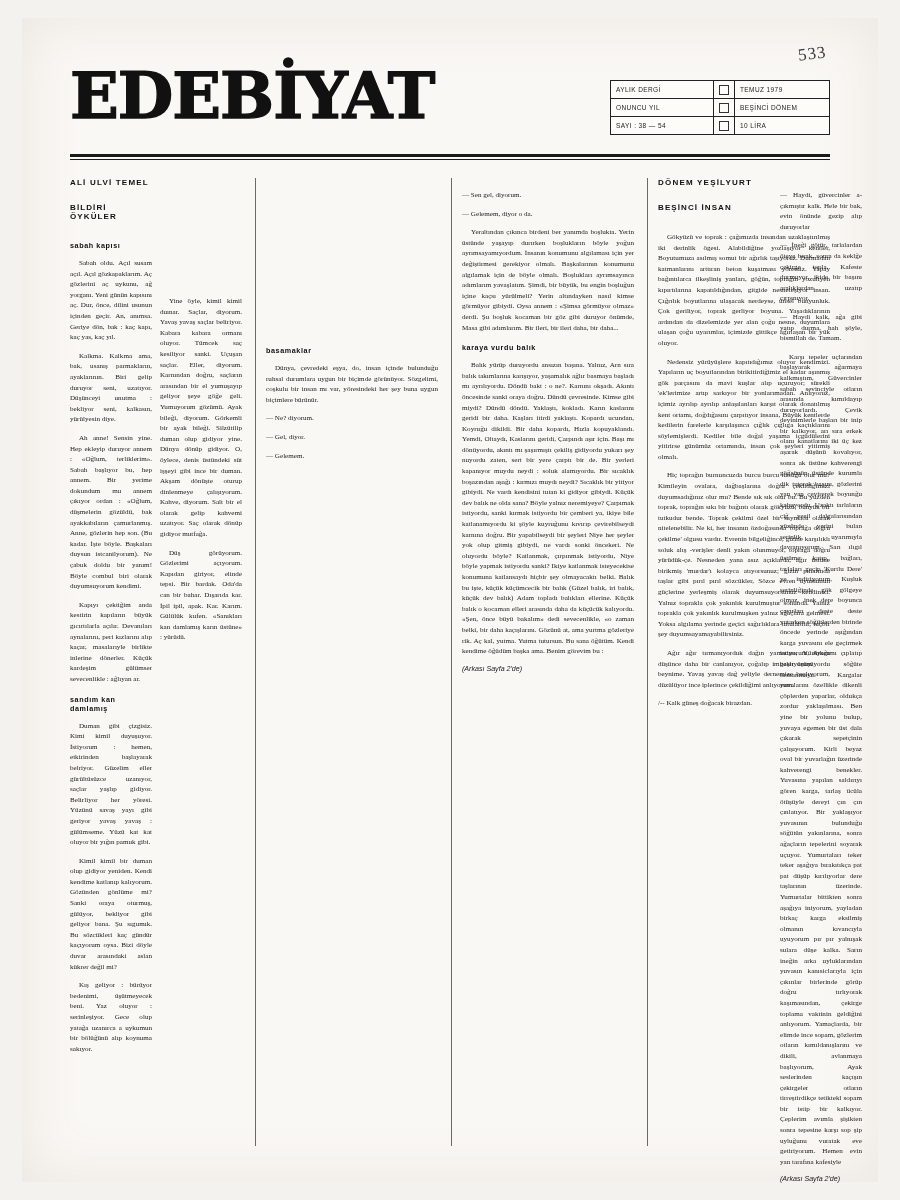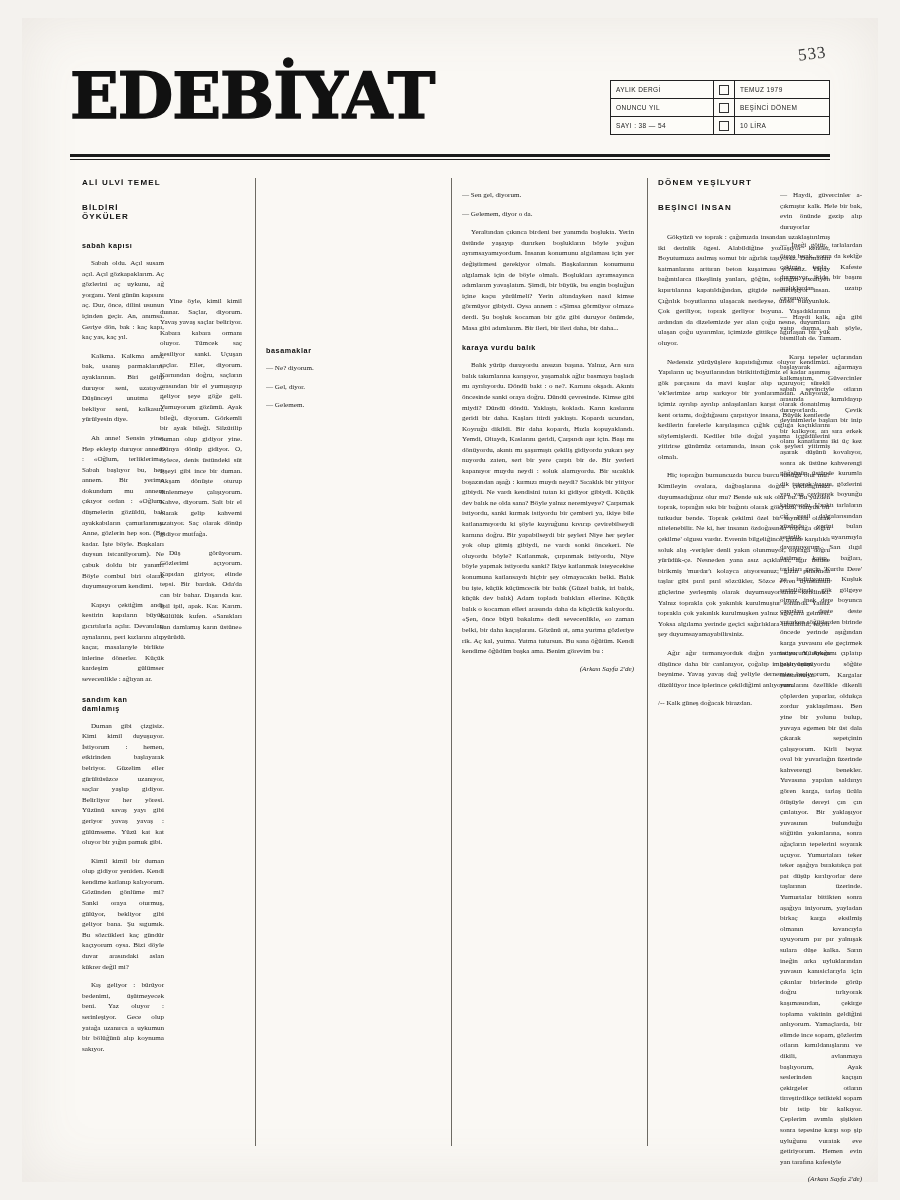--- a/index.html
+++ b/index.html
@@ -176,26 +176,26 @@
     color: #1b1b1b;
     hyphens: auto;
   }
   .para.noindent { text-indent: 0; }
   .para.dash { text-indent: 0; }
   .subcol {
     position: absolute;
     top: 0;
     width: 82px;
   }
-  .sub-a { left: 12px; }
+  .sub-a { left: 0; }
   .sub-b { left: 90px; }
   .cont {
-    font-family: Liberation Serif, serif;
+    font-family: Liberation Sans, sans-serif;
     font-size: 7.1px;
-    text-align: right;
+    text-align: left;
     margin-top: 2px;
     font-style: italic;
   }
 </style>
 </head>
 <body>
 
 <div class="page">
   <div class="paper">
 
@@ -254,20 +254,21 @@
         <div class="subcol sub-b">
           <div style="height:118px"></div>
           <p class="para">Yine öyle, kimil kimil duınar. Saçlar, diyorum. Yavaş yavaş saçlar beliriyor. Kabara kabara ormanı oluyor. Tümcek saç kesiliyor sanki. Uçuşan saçlar. Eller, diyorum. Karnından doğru, saçların arasından bir el yumuşayıp geliyor şeye göğe geli. Yumuyorum gözümü. Ayak bileği, diyorum. Görkemli bir ayak bileği. Silzütilip duman olup gidiyor yine. Dünya dönüp gidiyor. O, öylece, denis üstündeki süt işşeyi gibi ince bir duman. Akşam dönüşte oturup dinlenmeye çalışıyorum. Kahve, diyorum. Salt bir el olarak gelip kahvemi uzatıyor. Saç olarak dönüp gidiyor mutfağa.</p>
           <p class="para">Düş görüyorum. Gözlerimi açıyorum. Kapıdan giriyor, elinde tepsi. Bir bardak. Oda'da can bir bahar. Dışarıda kar. İpil ipil, apak. Kar. Karım. Gülülük kufen. «Sanıkları kan damlamış karın üstüne» : yürüdü.</p>
         </div>
       </div>
 
       <div class="col col1">
         <div style="height:158px"></div>
         <div class="subhead">basamaklar</div>
+        <p class="para">Dünya, çevredeki eşya, do, insan içinde bulunduğu ruhsal durumlara uygun bir biçimde görünüyor. Sözgelimi, coşkulu bir insan mı var, yöresindeki her şey buna uygun biçimlere bürünür.</p>
         <p class="para dash">— Ne? diyorum.</p>
         <p class="para dash">— Gel, diyor.</p>
         <p class="para dash">— Gelemem.</p>
       </div>
 
       <div class="col col2">
         <div style="height:12px"></div>
         <p class="para dash">— Sen gel, diyorum.</p>
         <p class="para dash">— Gelemem, diyor o da.</p>
         <p class="para">Yeraltından çıkınca birdeni ber yanımda boşlukta. Yerin üstünde yaşayıp durırken boşlukların böyle yoğun ayrımsayamıyordum. İnsanın konumunu algılaması için yer değiştirmesi gerekiyor olmalı. Başkalarının konumunu algılamak için de böyle olmalı. Boşlukları ayrımsayınca adımlarım yavaşlatım. Şimdi, bir büyük, bu engin boşluğun içine kaçsı yürülmeli? Yerin altındayken nasıl kimse görmüyor gibiydi. Oysa annem : «Şimsa görmüyor olmaz» derdi. Şu boşluk kocaman bir göz gibi duruyor önümde, Masa gibi adımlarım. Bir ileri, bir ileri daha, bir daha...</p>

